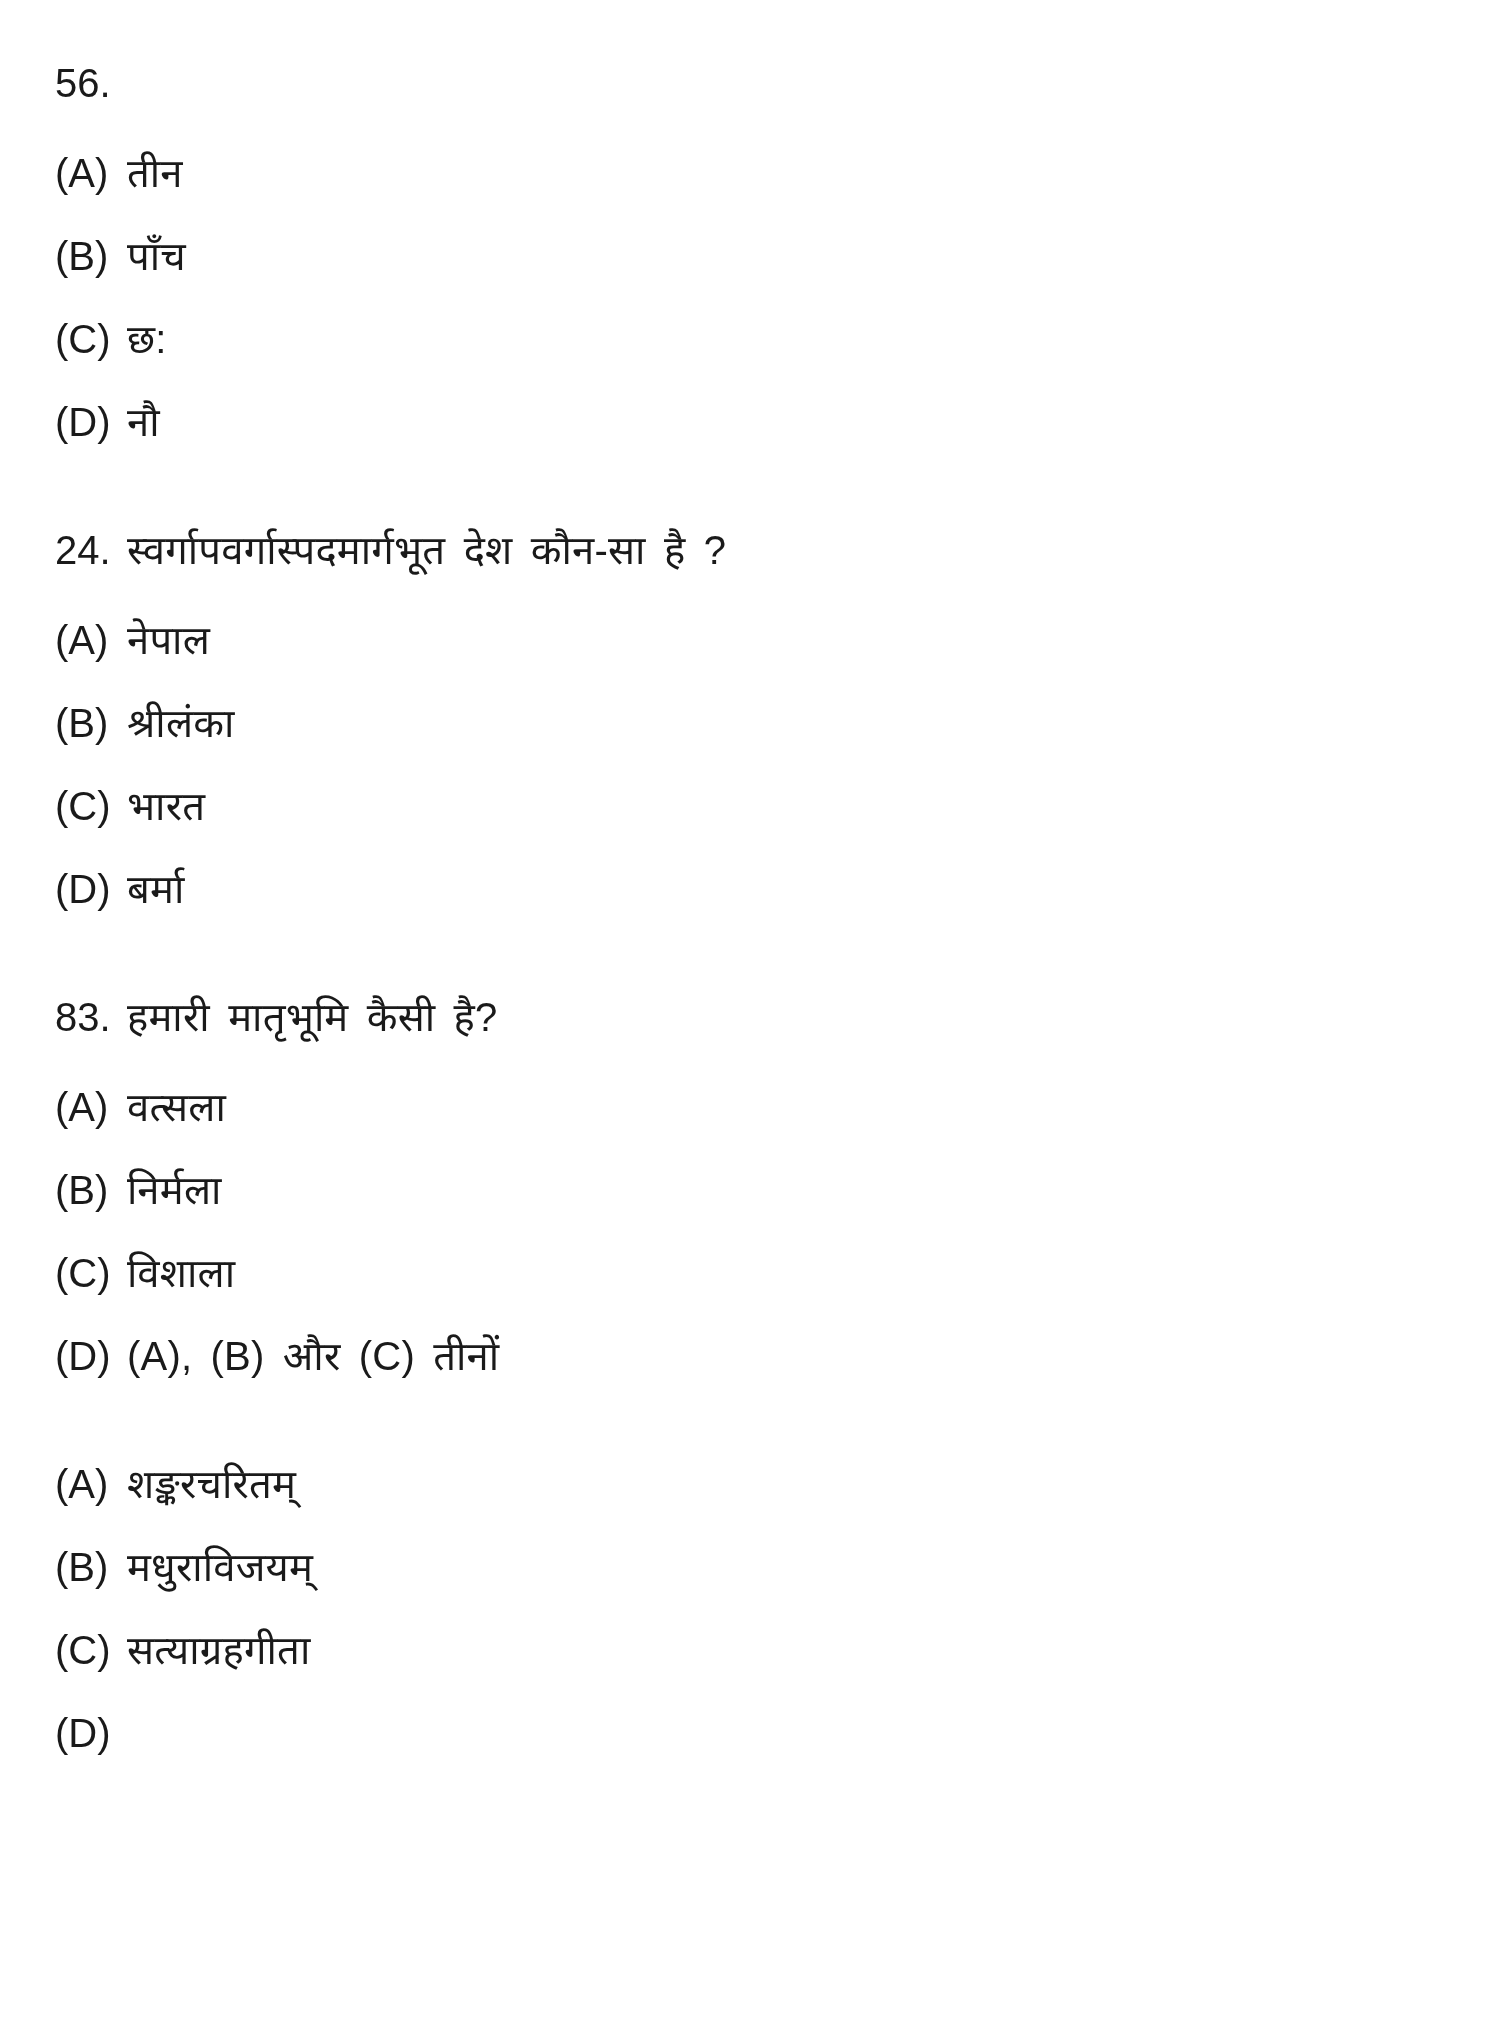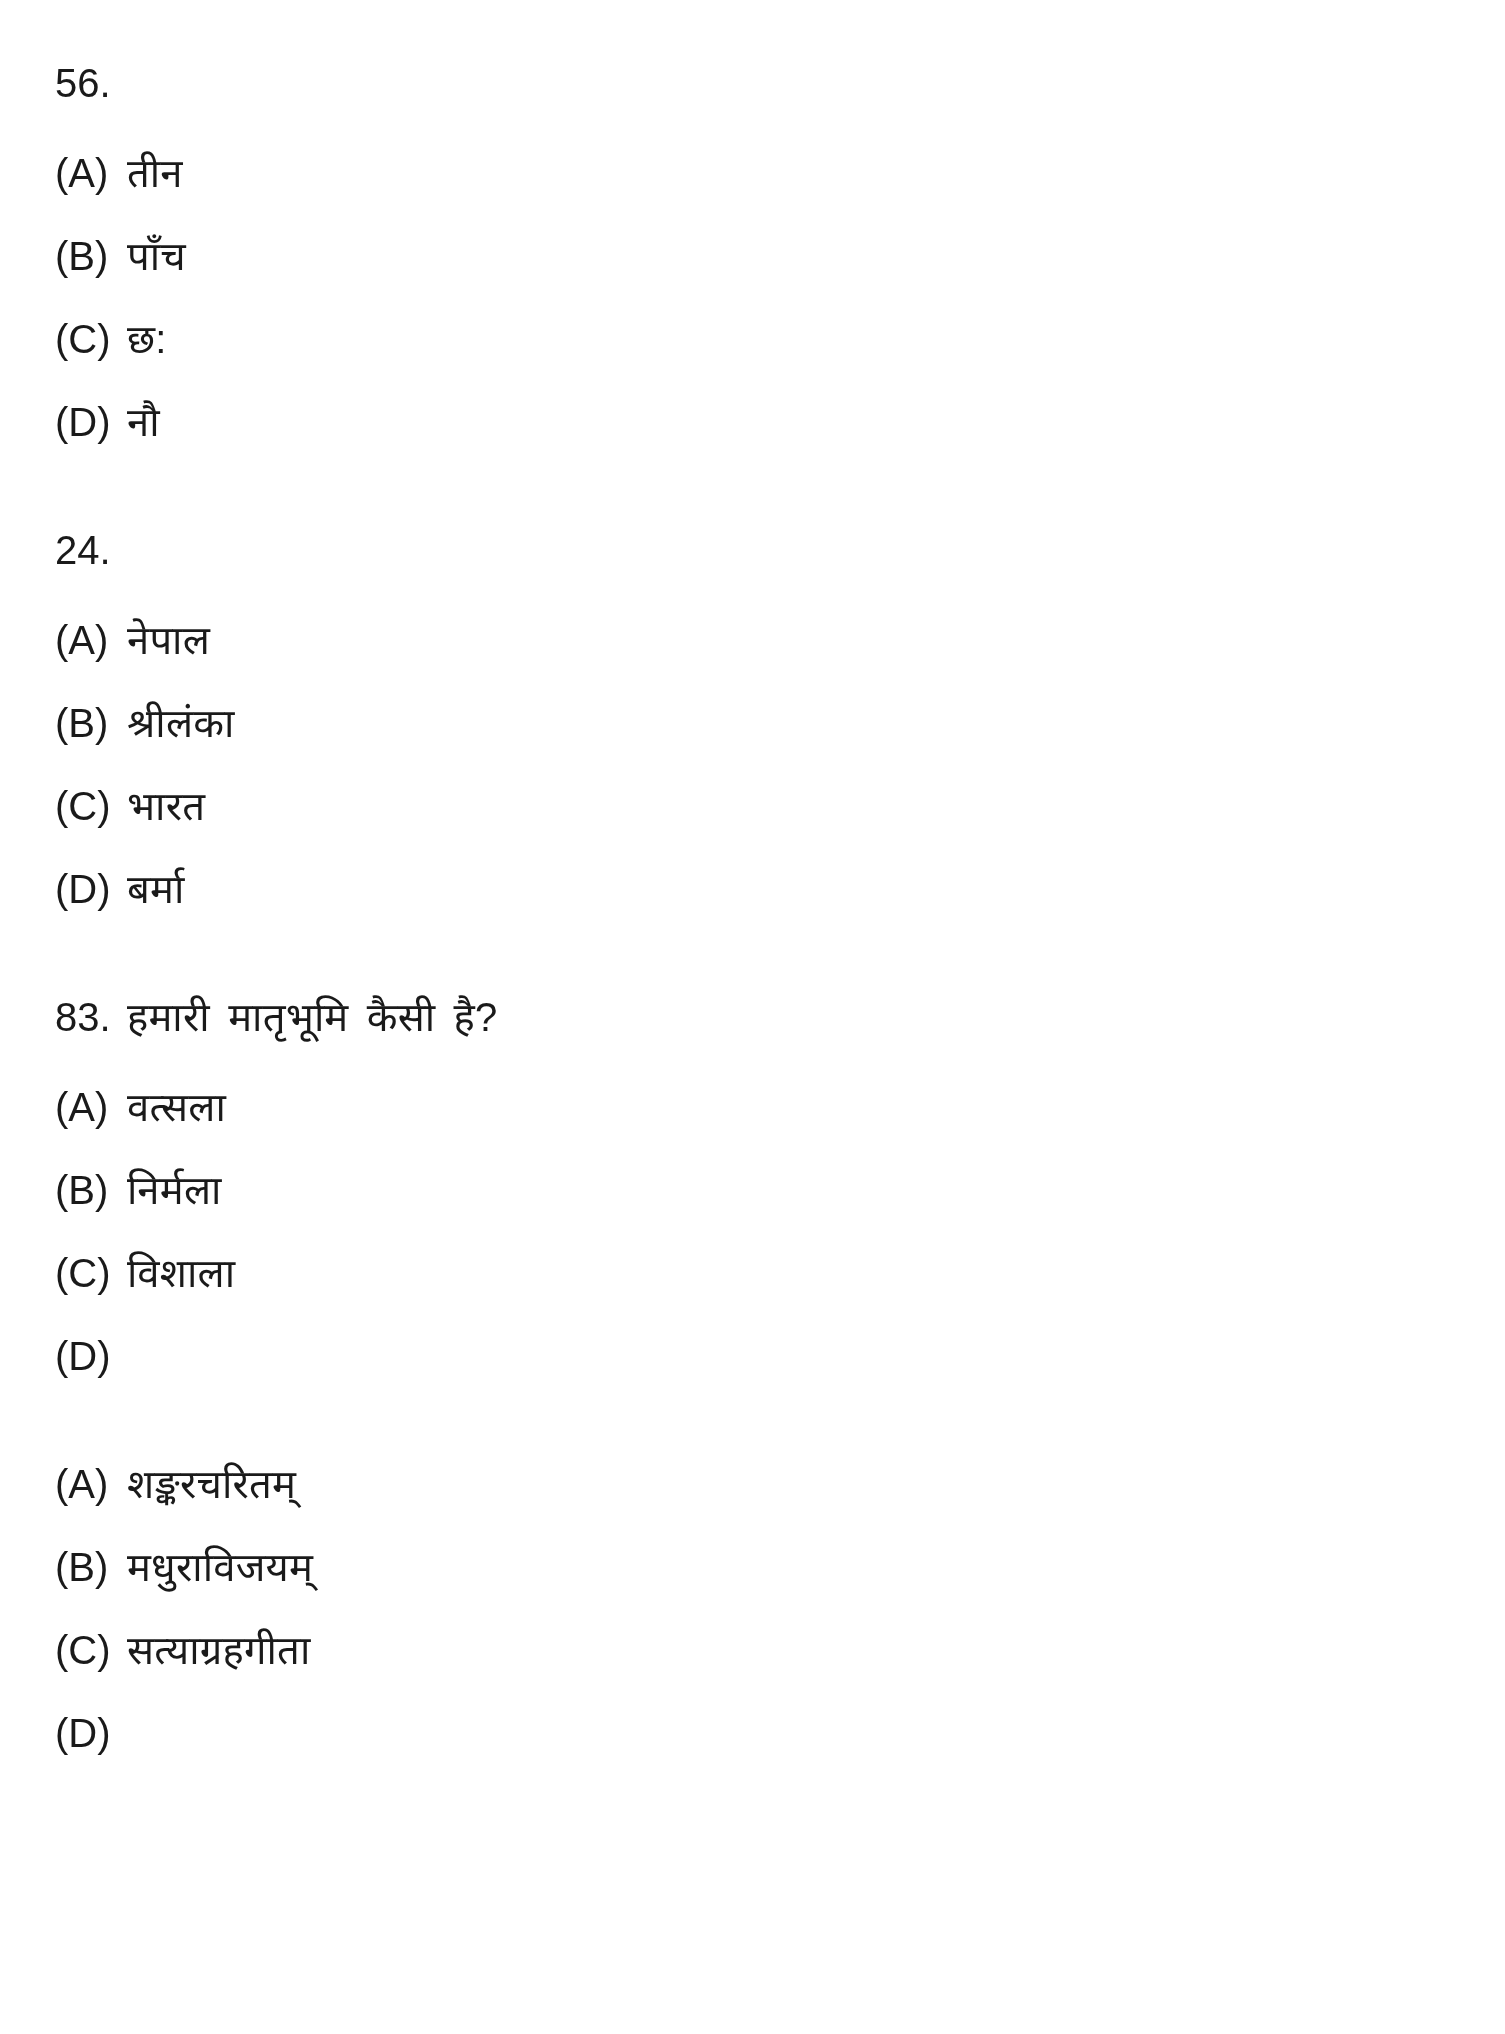--- a/index.html
+++ b/index.html
@@ -72,20 +72,21 @@
   <div class="line opt-line">
     <span class="marker">(D)</span>
     <span class="txt">नौ</span>
   </div>
 </div>
   </section>
 
   <section class="question">
     <div class="line q-line">
       <span class="marker">24.</span>
+      <span class="txt">स्वर्गापवर्गास्पदमार्गभूत देश कौन-सा है ?</span>
     </div>
     <div class="options">
   <div class="line opt-line">
     <span class="marker">(A)</span>
     <span class="txt">नेपाल</span>
   </div>
 
   <div class="line opt-line">
     <span class="marker">(B)</span>
     <span class="txt">श्रीलंका</span>
@@ -119,20 +120,21 @@
     <span class="txt">निर्मला</span>
   </div>
 
   <div class="line opt-line">
     <span class="marker">(C)</span>
     <span class="txt">विशाला</span>
   </div>
 
   <div class="line opt-line">
     <span class="marker">(D)</span>
+    <span class="txt">(A), (B) और (C) तीनों</span>
   </div>
 </div>
   </section>
 
   <section class="question">
     <div class="options">
   <div class="line opt-line">
     <span class="marker">(A)</span>
     <span class="txt">शङ्करचरितम्</span>
   </div>

